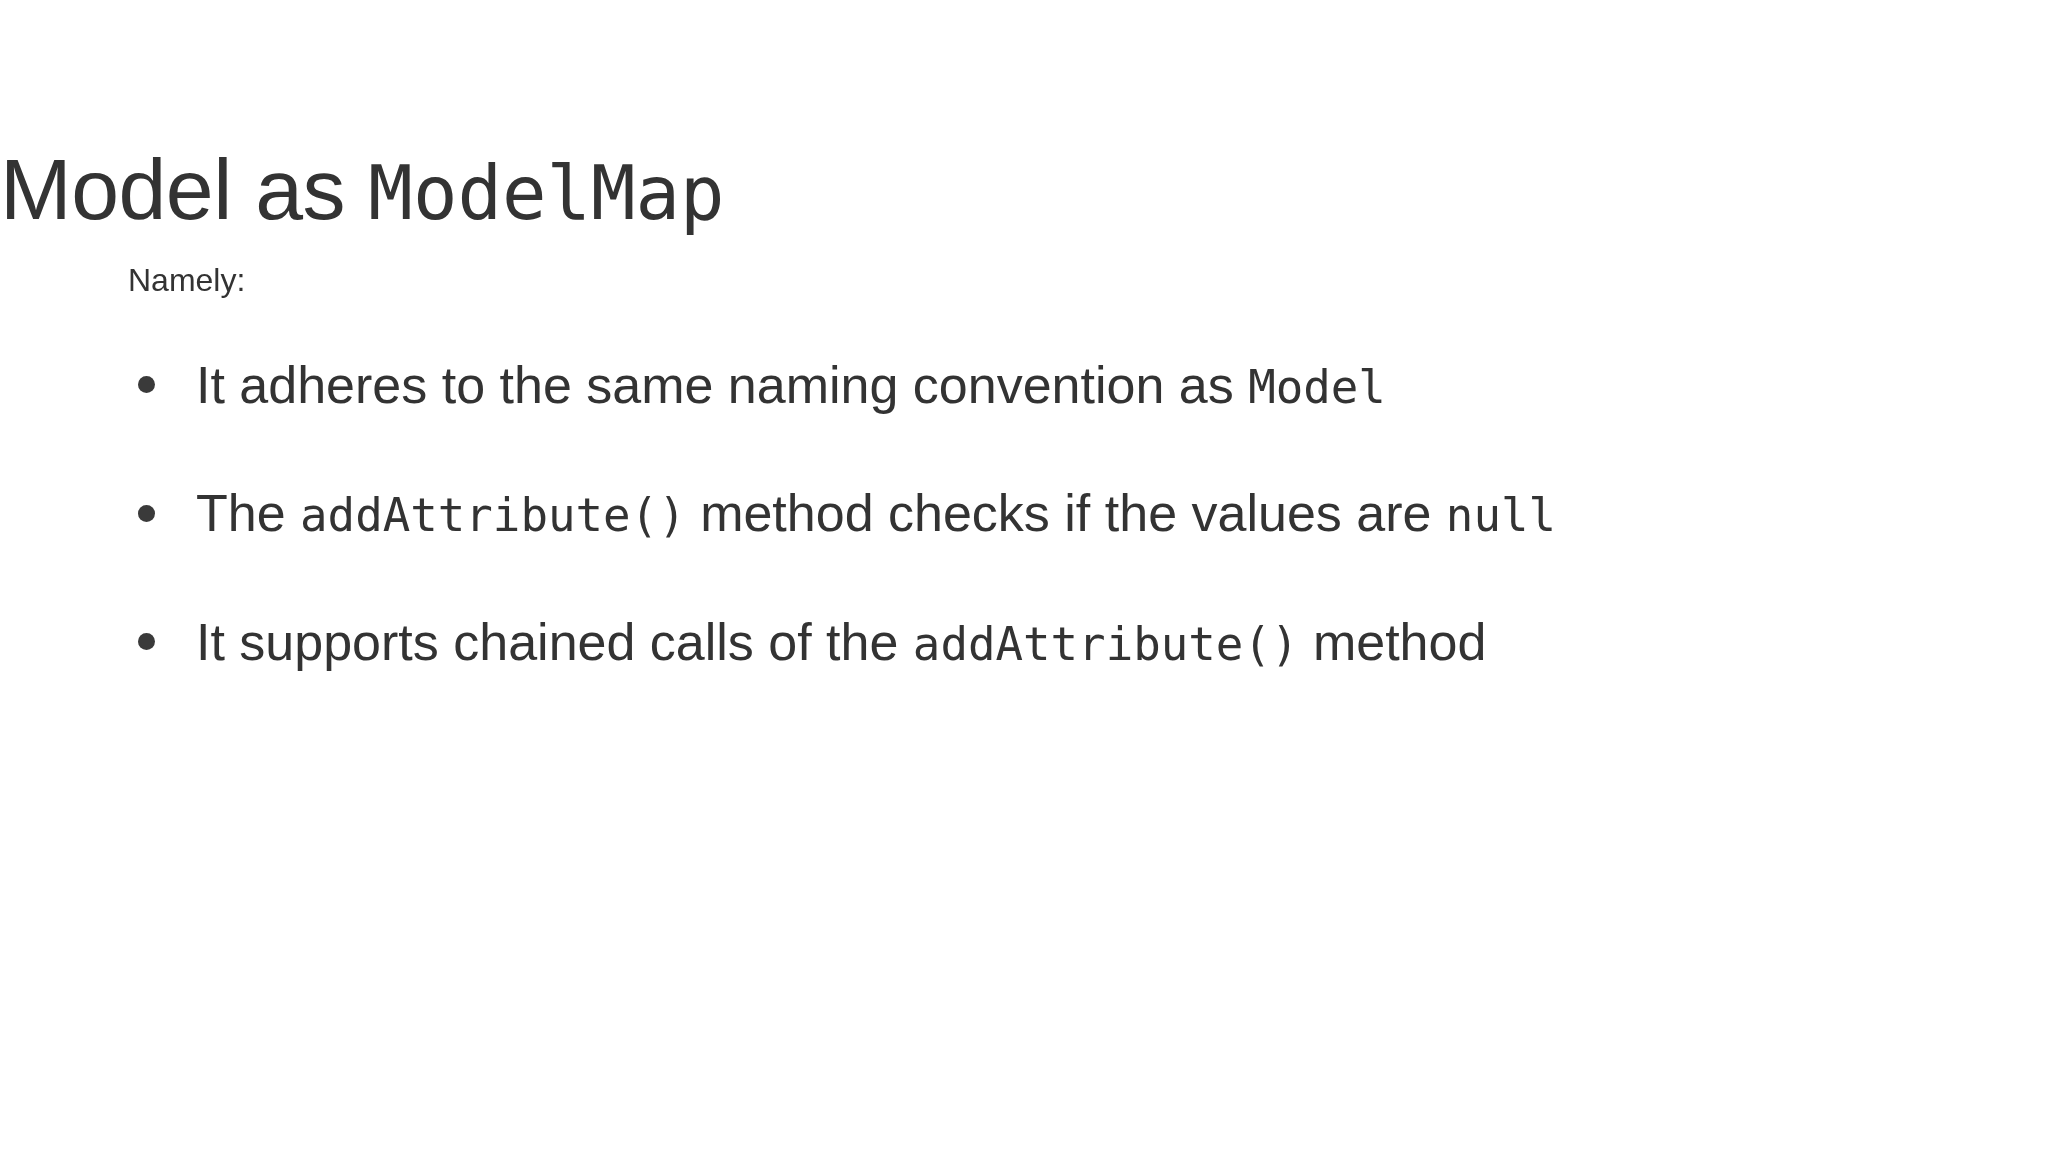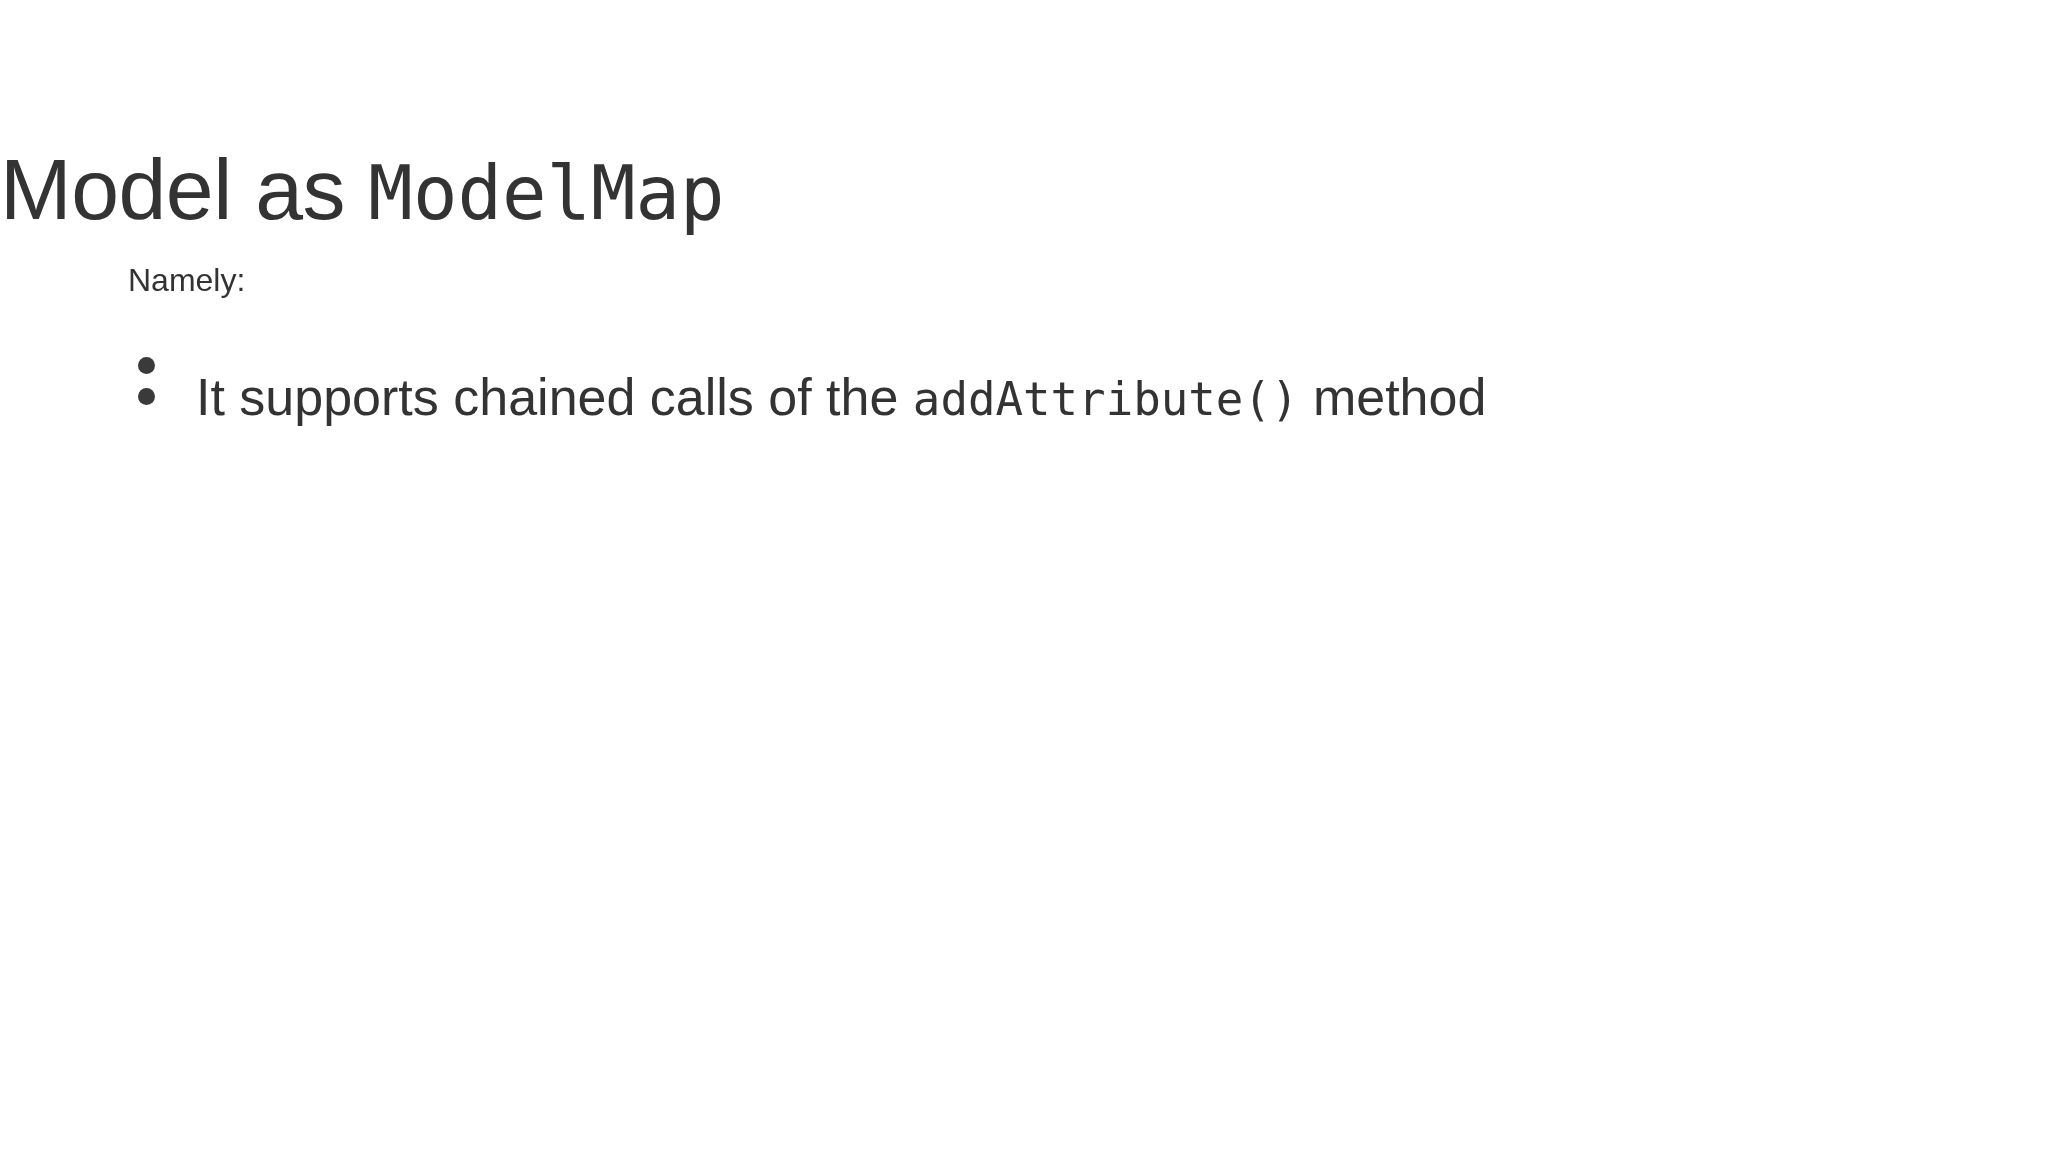--- a/index.html
+++ b/index.html
@@ -121,22 +121,27 @@
   </h1>
 
   <div id="body-block">
 
     <p class="lead-line">Namely:</p>
 
     <ul class="bullet-list">
 
       <li class="bullet-item">
         <span class="bullet-marker"></span>
+        <span class="bullet-text"><span>It adheres to the same naming convention as </span><span class="code">Model</span></span>
       </li>
 
+      <li class="bullet-item">
+        <span class="bullet-marker"></span>
+        <span class="bullet-text"><span>The </span><span class="code">addAttribute()</span><span> method checks if the values are </span><span class="code">null</span></span>
+      </li>
 
       <li class="bullet-item">
         <span class="bullet-marker"></span>
         <span class="bullet-text"><span>It supports chained calls of the </span><span class="code">addAttribute()</span><span> method</span></span>
       </li>
 
     </ul>
   </div>
 </div>
 

